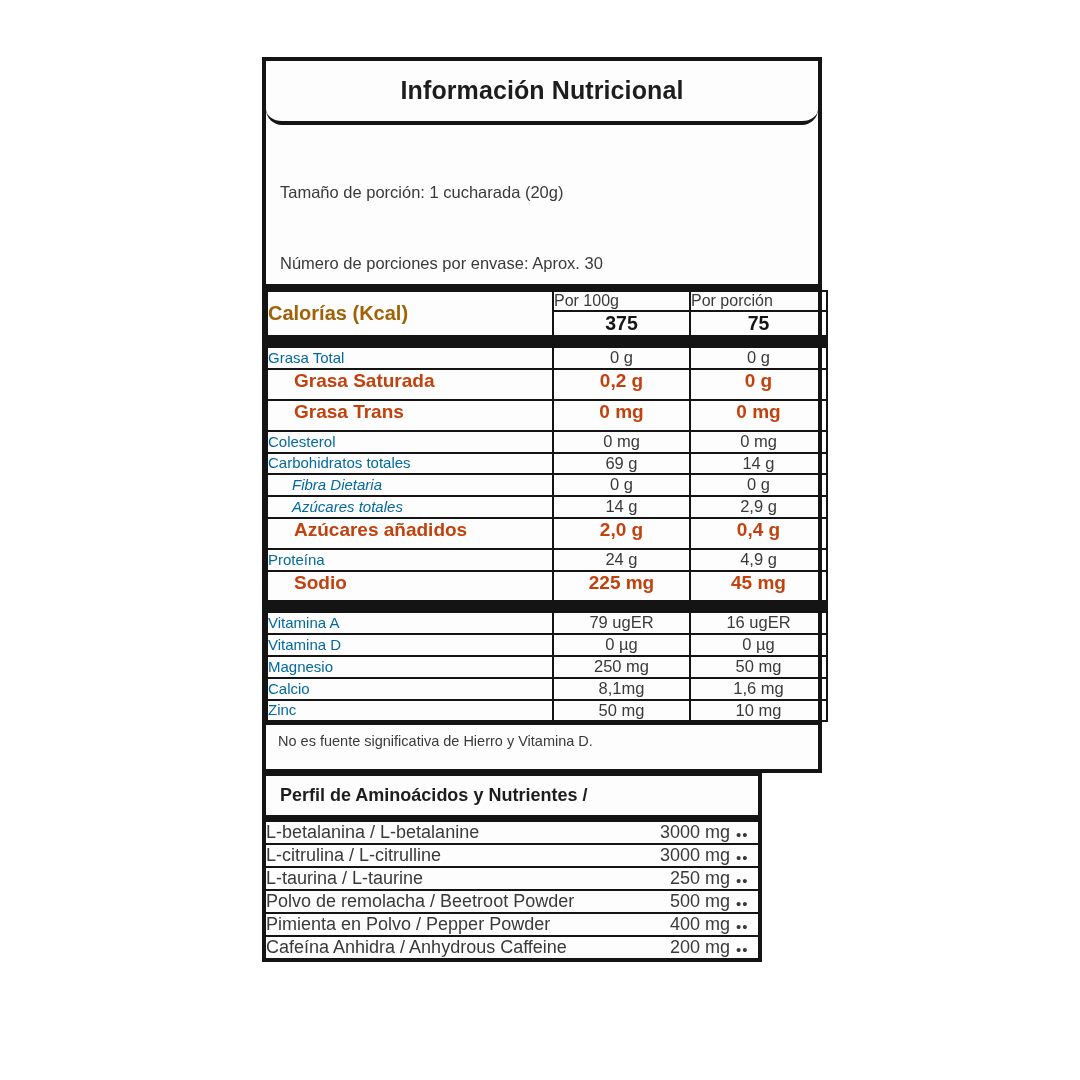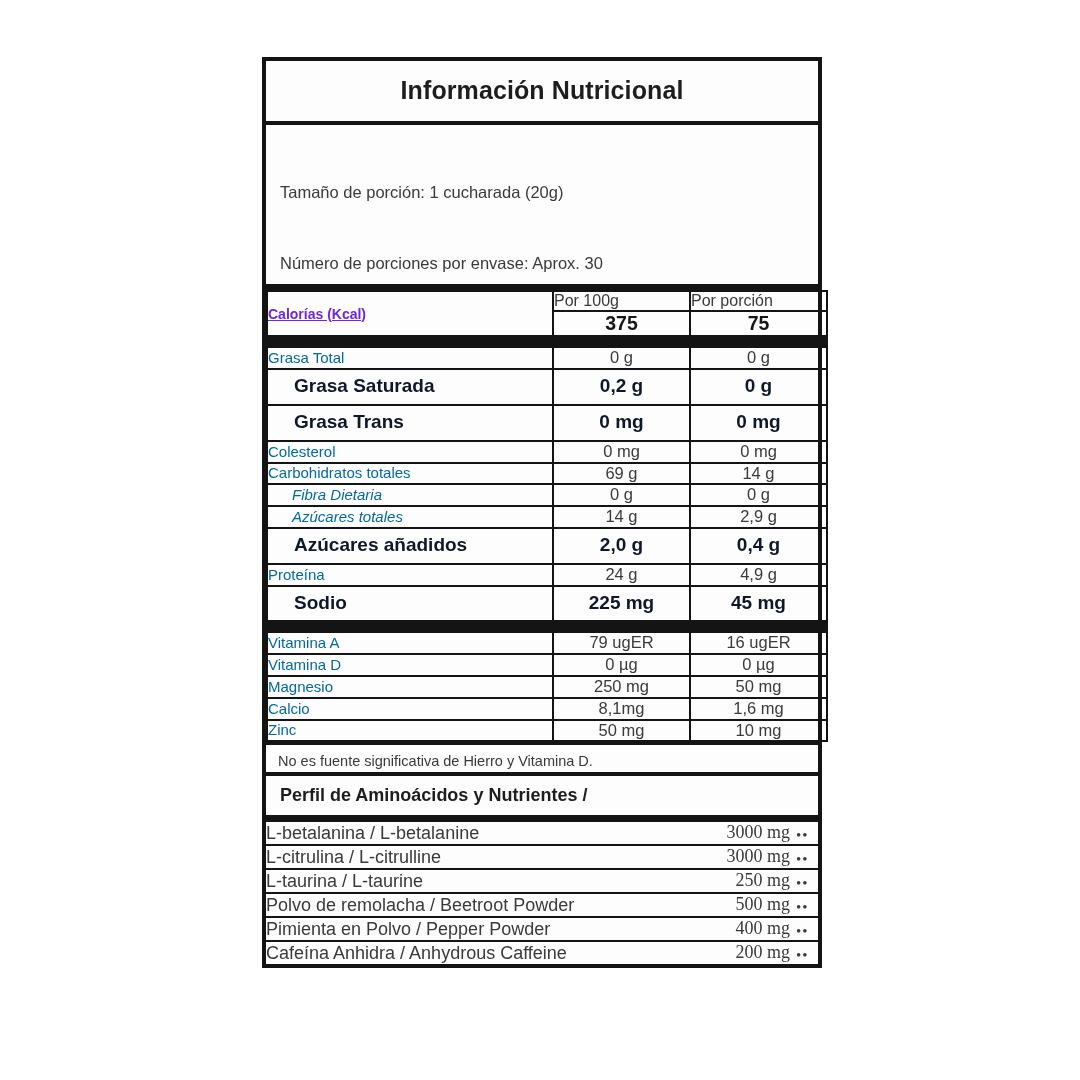--- a/index.html
+++ b/index.html
@@ -33,20 +33,21 @@
   
   .title-row {
     text-align: center;
     font-size: 25px;
     font-weight: bold;
     letter-spacing: .1px;
     padding: 16px 6px 16px 6px;
     line-height: 1.1;
     border-bottom: 4px solid #141414;
     color: #1d1d1d;
+    border-radius: 16px;
   }
 
   
   .serving {
     padding: 8px 14px 9px 14px;
     font-size: 16.5px;
     line-height: 1.42;
     color: #3a3a3a;
     border-bottom: 6px solid #141414;
   }
@@ -79,36 +80,34 @@
     font-size: 16.5px;
     color: #3a3a3a;
     line-height: 1.2;
   }
 
   
   tr.bold .cell-name,
   tr.bold .cell-val {
     font-weight: bold;
     font-size: 19px;
-    color: #0f172a;
-    padding-top: 5px;
+    color: #c2410c;
     padding-bottom: 6px;
   }
   tr.bold .cell-name { padding-left: 26px; }
 
   
   tr.sub .cell-name { padding-left: 24px; font-style: italic; }
 
   
   .cal-name {
-    font-size: 14px;
-    font-weight: bold;
-    color: #6d28d9;
+    font-size: 20px;
+    font-weight: bold;
+    color: #a16207;
     padding: 6px 6px 7px 12px;
-    text-decoration: underline;
   }
   .cal-head {
     text-align: left;
     font-size: 16px;
     color: #3a3a3a;
     padding: 4px 3px 4px 3px;
   }
   .cal-num {
     text-align: center;
     font-size: 19.5px;
@@ -123,33 +122,33 @@
     border-right: 2px solid #141414;
     border-top: 3px solid #141414;
     border-bottom: 3px solid #141414;
     background: #141414;
     height: 7px;
     padding: 0;
   }
 
   
   .footnote {
-    padding: 8px 12px 8px 12px;
+    padding: 8px 12px 18px 12px;
     font-size: 14.5px;
     color: #3a3a3a;
     border-top: 3px solid #141414;
     line-height: 1.2;
   }
 
   
   .amino-root {
     position: absolute;
     left: 262px;
     top: 772px;
-    width: 560px;
+    width: 500px;
   }
   .amino-head {
     font-size: 18px;
     font-weight: bold;
     color: #1d1d1d;
     line-height: 1.28;
     padding: 8px 12px 8px 14px;
     border-bottom: 5px solid #141414;
   }
   table.amino {
@@ -170,21 +169,20 @@
     color: #3a3a3a;
     white-space: nowrap;
   }
   .am-val {
     width: 152px;
     text-align: right;
     padding: 5px 8px 6px 2px;
     font-size: 18px;
     color: #3a3a3a;
     white-space: nowrap;
-    font-family: Liberation Serif, serif;
   }
   .am-star {
     display: inline-block;
     width: 22px;
     text-align: left;
     padding-left: 6px;
     font-size: 15px;
     letter-spacing: 1px;
     vertical-align: -2px;
     color: #3a3a3a;

